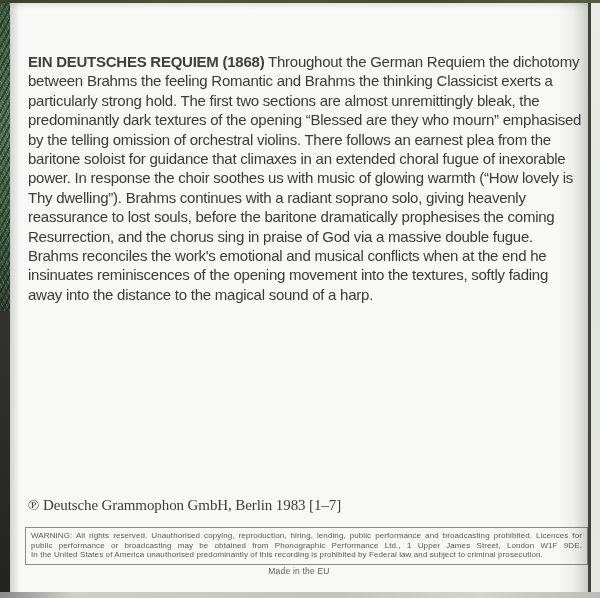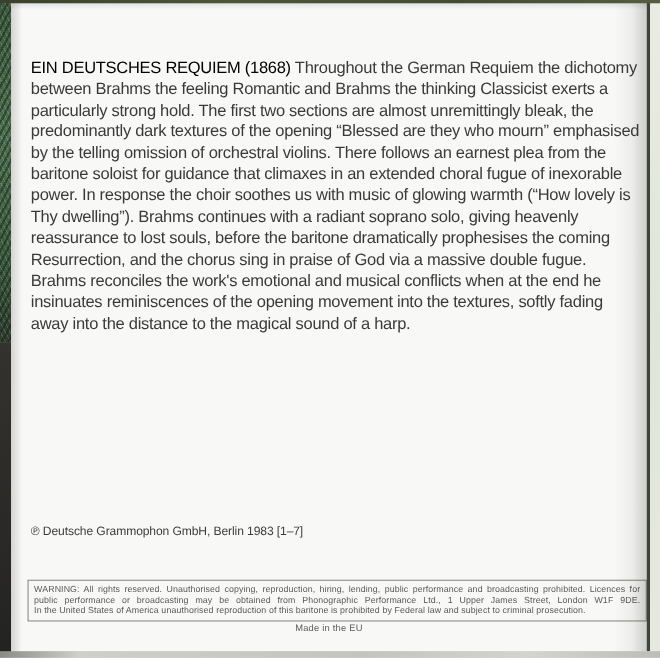--- a/index.html
+++ b/index.html
@@ -57,27 +57,27 @@
     content:"";position:absolute;top:0;right:0;bottom:0;width:30px;pointer-events:none;
     background:linear-gradient(to right, rgba(50,50,45,0), rgba(50,50,45,.06) 55%, rgba(50,50,45,.22));
   }
 
   
   .notes{
     position:absolute;left:18px;top:34px;width:554px;
     font-size:15px;line-height:19.4px;letter-spacing:-0.25px;
     color:#3a3a3a;text-align:left;
   }
-  .notes .b{font-weight:normal;color:#000000;}
+  .notes .b{font-weight:bold;color:#404040;}
   .notes .i{}
 
   
   .phonogram{
-    position:absolute;left:18px;top:474px;
-    font-size:11px;letter-spacing:-0.1px;color:#3c3c3c;
+    position:absolute;left:18px;top:494px;
+    font-size:15px;letter-spacing:-0.1px;color:#3c3c3c;font-family:Liberation Serif, serif;
   }
 
   
   .warning-box{
     position:absolute;left:15px;top:524px;width:551px;
     border:1px solid #8c8c88;
     padding:3px 5px 4px 5px;
     background:#f8f8f6;
   }
   .warn-line{
@@ -105,21 +105,21 @@
 
   <div class="page">
 
     <p class="notes"><span class="b">EIN DEUTSCHES REQUIEM (1868)</span><span> Throughout the </span><span class="i">German Requiem</span><span> the dichotomy between Brahms the feeling Romantic and Brahms the thinking Classicist exerts a particularly strong hold. The first two sections are almost unremittingly bleak, the predominantly dark textures of the opening “Blessed are they who mourn” emphasised by the telling omission of orchestral violins. There follows an earnest plea from the baritone soloist for guidance that climaxes in an extended choral fugue of inexorable power. In response the choir soothes us with music of glowing warmth (“How lovely is Thy dwelling”). Brahms continues with a radiant soprano solo, giving heavenly reassurance to lost souls, before the baritone dramatically prophesises the coming Resurrection, and the chorus sing in praise of God via a massive double fugue. Brahms reconciles the work's emotional and musical conflicts when at the end he insinuates reminiscences of the opening movement into the textures, softly fading away into the distance to the magical sound of a harp.</span></p>
 
     <div class="phonogram">℗ Deutsche Grammophon GmbH, Berlin 1983 [1–7]</div>
 
     <div class="warning-box">
       <span class="warn-line just">WARNING: All rights reserved. Unauthorised copying, reproduction, hiring, lending, public performance and broadcasting prohibited. Licences for</span>
       <span class="warn-line just">public performance or broadcasting may be obtained from Phonographic Performance Ltd., 1 Upper James Street, London W1F 9DE.</span>
-      <span class="warn-line">In the United States of America unauthorised reproduction of this baritone is prohibited by Federal law and subject to criminal prosecution.</span>
+      <span class="warn-line">In the United States of America unauthorised predominantly of this recording is prohibited by Federal law and subject to criminal prosecution.</span>
     </div>
 
     <div class="made-in">Made in the EU</div>
 
   </div>
 
   <div class="right-line"></div>
   <div class="right-sliver"></div>
   <div class="bottom-strip"></div>
 

